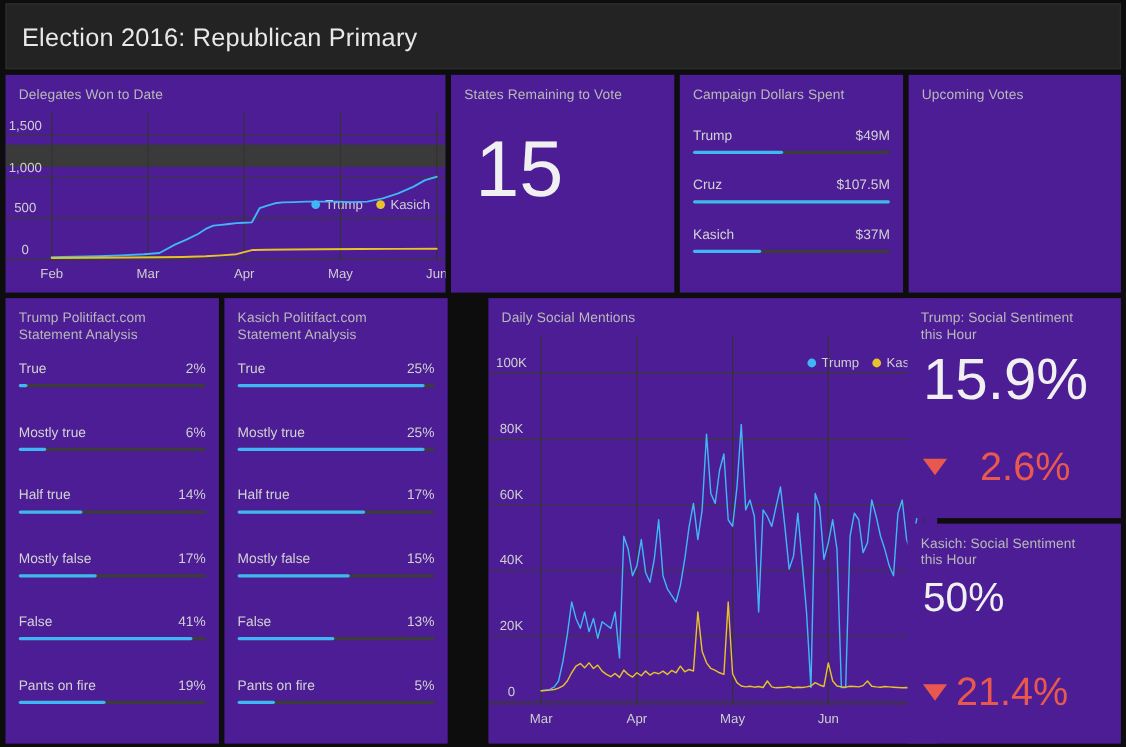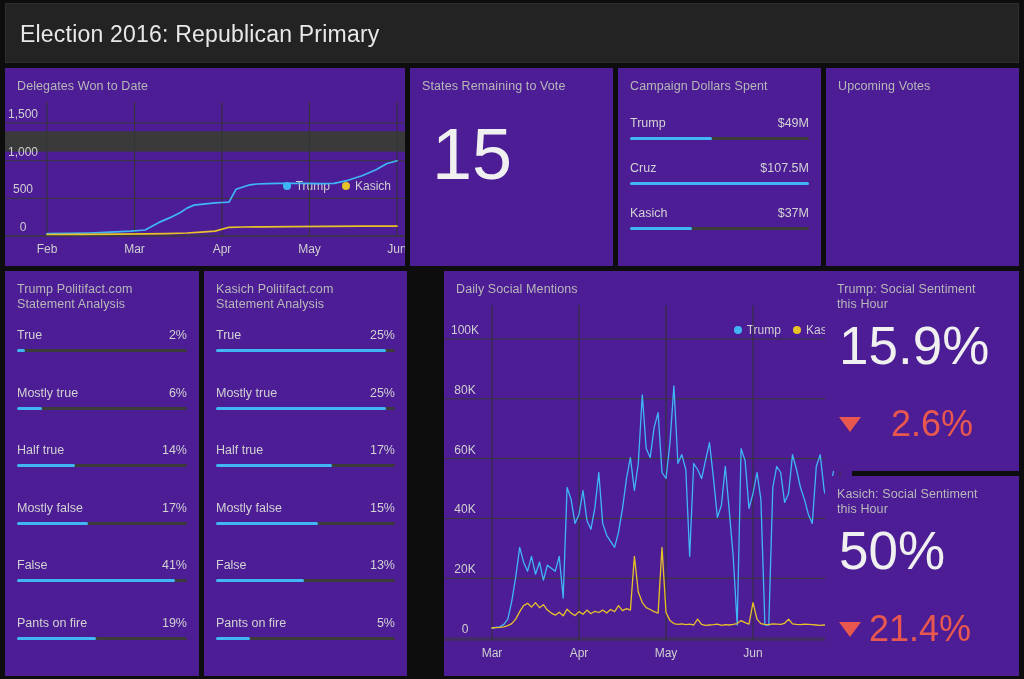--- a/index.html
+++ b/index.html
@@ -335,20 +335,20 @@
     <div class="bignum" style="left:14px; top:48px; font-size:53px;">15.9%</div>
     <div class="delta" style="left:14px; top:135px; font-size:36px;gap:30px;">
       <span class="tri-down"></span>
       <span>2.6%</span>
     </div>
   </div>
 
   <div class="panel" style="left:825px; top:476px; width:194px; height:200px;">
     <div class="panel-title">Kasich: Social Sentiment
 this Hour</div>
-    <div class="bignum" style="left:14px; top:48px; font-size:53px;">50%</div>
+    <div class="bignum" style="left:14px; top:48px; font-size:37px;">50%</div>
     <div class="delta" style="left:14px; top:135px; font-size:36px;">
       <span class="tri-down"></span>
       <span>21.4%</span>
     </div>
   </div>
 
 </div>
 
 </body></html>

